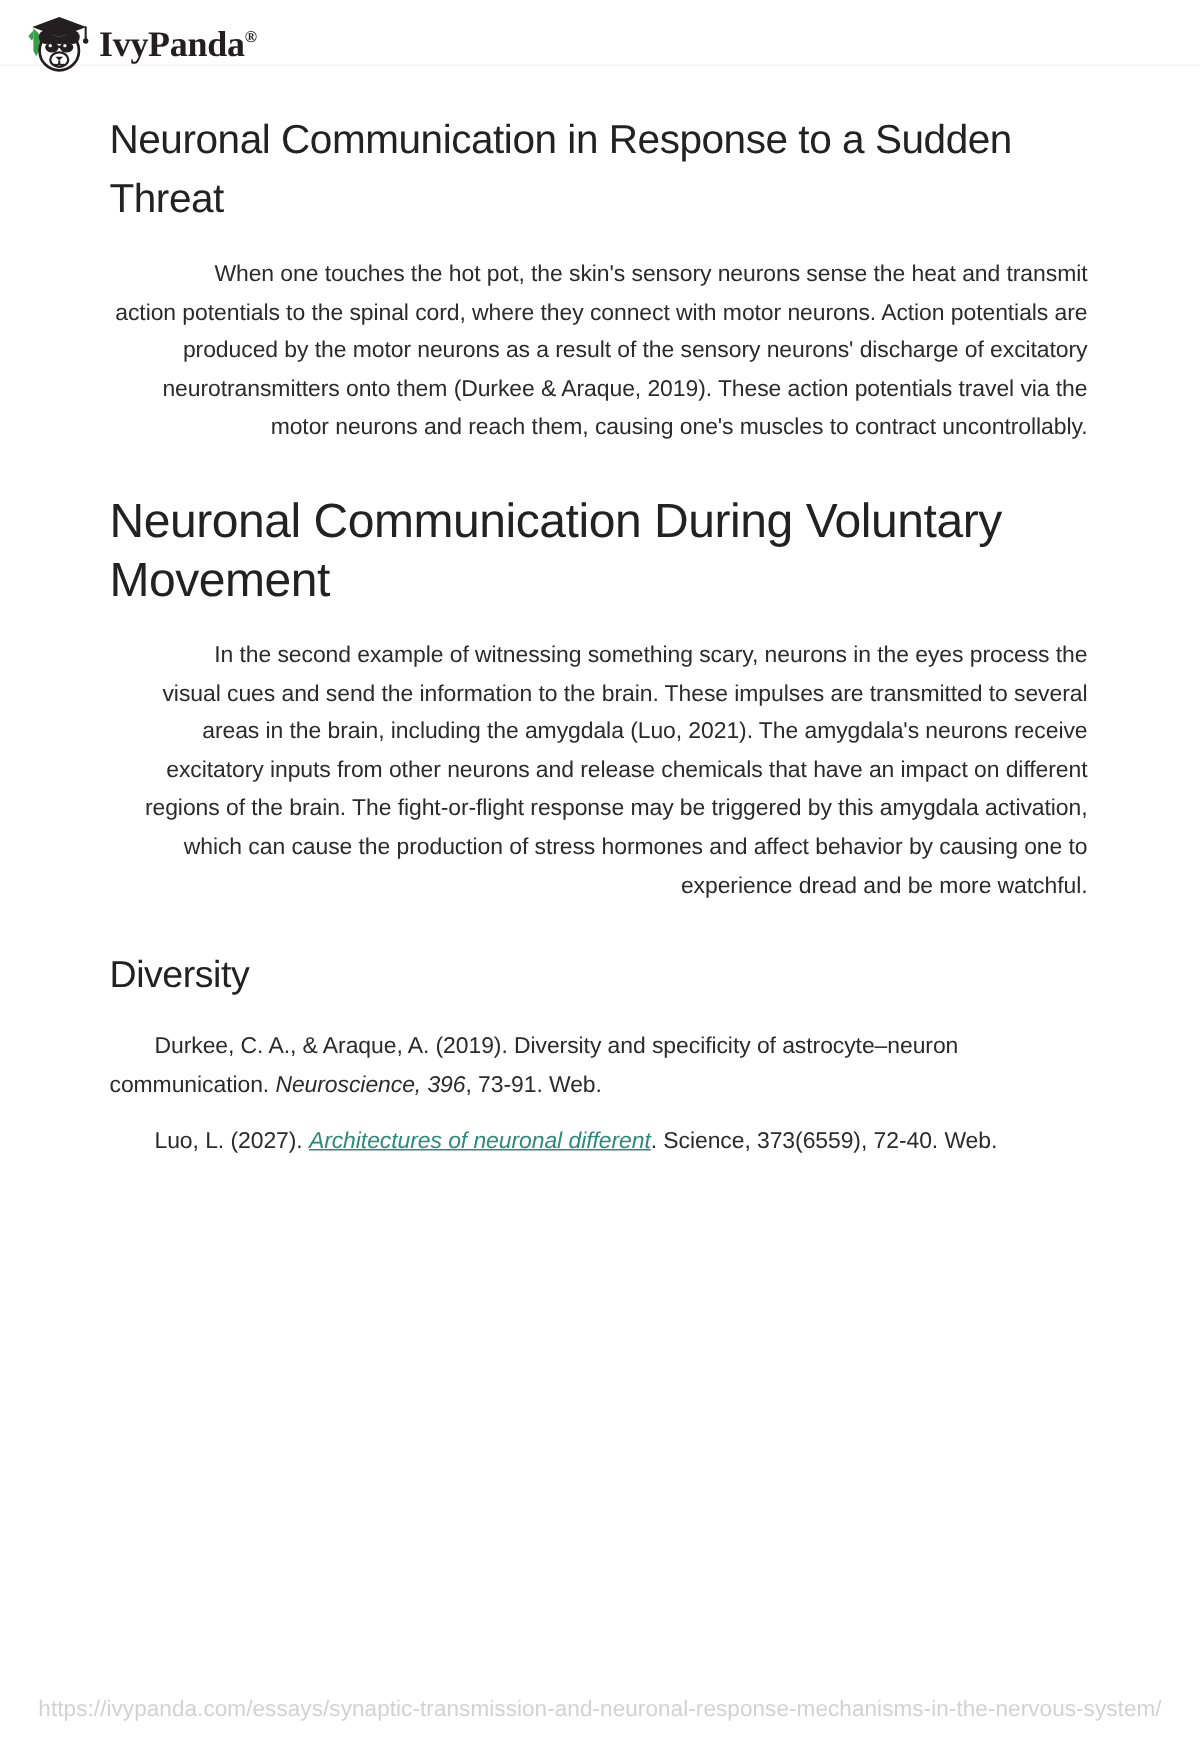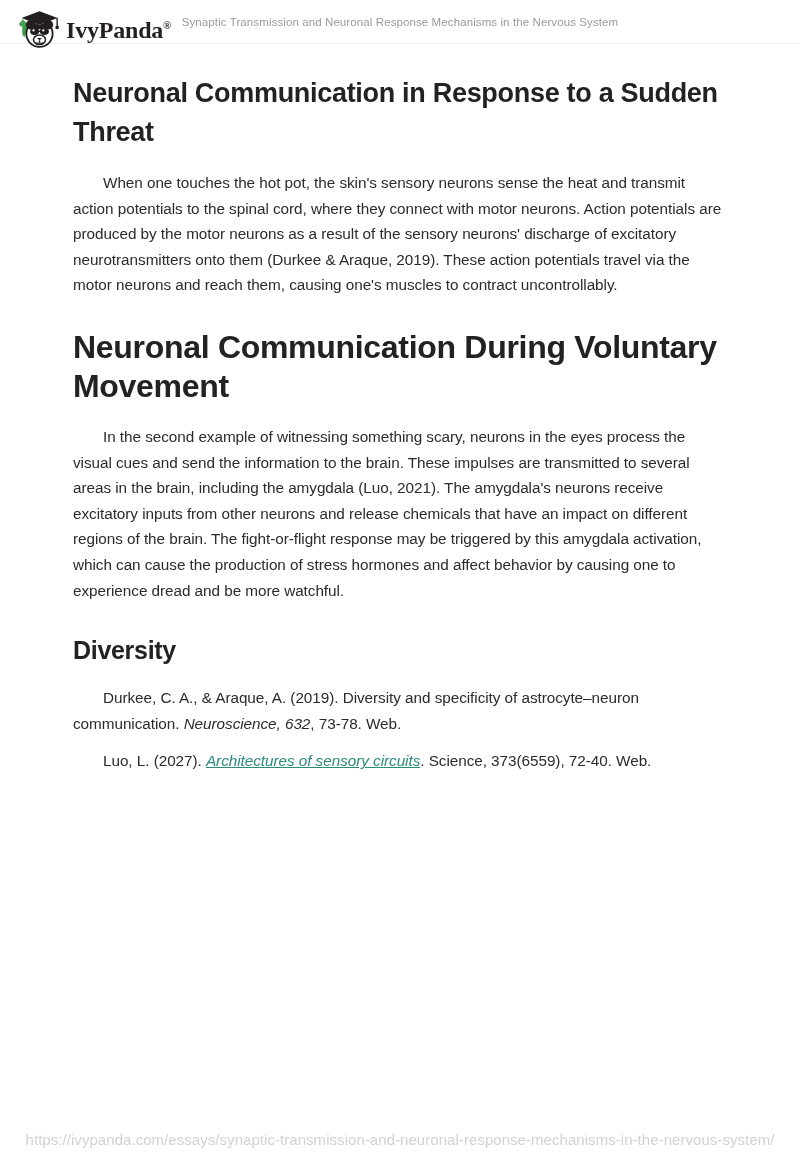--- a/index.html
+++ b/index.html
@@ -82,21 +82,21 @@
   
   .content {
     position: absolute;
     left: 73px;
     top: 60px;
     width: 652px;
   }
 
   h1.doc-h1, h2.doc-h2 {
     font-family: "Liberation Sans", sans-serif;
-    font-weight: bold;
+    font-weight: normal;
     color: #222222;
     margin: 0;
     letter-spacing: -0.3px;
   }
 
   h1.doc-h1 {
     font-size: 27px;
     line-height: 39px;
     padding-top: 14px;
   }
@@ -112,20 +112,21 @@
   }
 
   p.doc-p {
     font-family: "Liberation Sans", sans-serif;
     font-size: 15.3px;
     line-height: 25.6px;
     color: #2b2b2b;
     margin: 0;
     text-indent: 30px;
     letter-spacing: -0.05px;
+    text-align: right;
   }
 
   .spacer-sm { height: 18px; }
   .spacer-md { height: 30px; }
   .spacer-xs { height: 12px; }
 
   .ref-entry {
     font-family: "Liberation Sans", sans-serif;
     font-size: 15.3px;
     line-height: 25.6px;
@@ -198,21 +199,20 @@
             <path d="M34 4 L58 13 L34 22 L10 13 Z"></path>
             <path d="M20 16.5 L20 24 q14 8 28 0 L48 16.5 L34 22 Z"></path>
             <rect x="56.6" y="12.4" width="1.8" height="12" rx="0.9"></rect>
             <circle cx="57.5" cy="25.5" r="2.4"></circle>
           </g>
         </svg>
       </span>
       <span class="brand-wordmark"><span>IvyPanda</span><span class="brand-reg">®</span></span>
     </div>
 
-    <div class="header-title">Synaptic Transmission and Neuronal Response Mechanisms in the Nervous System</div>
   </div>
 
   <div class="content">
 
     <h1 class="doc-h1">Neuronal Communication in Response to a Sudden Threat</h1>
 
     <div class="spacer-sm"></div>
 
     <p class="doc-p">When one touches the hot pot, the skin's sensory neurons sense the heat and transmit action potentials to the spinal cord, where they connect with motor neurons. Action potentials are produced by the motor neurons as a result of the sensory neurons' discharge of excitatory neurotransmitters onto them (Durkee &amp; Araque, 2019). These action potentials travel via the motor neurons and reach them, causing one's muscles to contract uncontrollably.</p>
 
@@ -223,23 +223,23 @@
     <div class="spacer-sm"></div>
 
     <p class="doc-p">In the second example of witnessing something scary, neurons in the eyes process the visual cues and send the information to the brain. These impulses are transmitted to several areas in the brain, including the amygdala (Luo, 2021). The amygdala's neurons receive excitatory inputs from other neurons and release chemicals that have an impact on different regions of the brain. The fight-or-flight response may be triggered by this amygdala activation, which can cause the production of stress hormones and affect behavior by causing one to experience dread and be more watchful.</p>
 
     <div class="spacer-md"></div>
 
     <h2 class="doc-h2 refs">Diversity</h2>
 
     <div class="spacer-sm"></div>
 
-    <p class="ref-entry"><span>Durkee, C. A., &amp; Araque, A. (2019). Diversity and specificity of astrocyte–neuron communication. </span><span class="ital">Neuroscience, 632</span><span>, 73-78. Web.</span></p>
+    <p class="ref-entry"><span>Durkee, C. A., &amp; Araque, A. (2019). Diversity and specificity of astrocyte–neuron communication. </span><span class="ital">Neuroscience, 396</span><span>, 73-91. Web.</span></p>
 
     <div class="spacer-xs"></div>
 
-    <p class="ref-entry"><span>Luo, L. (2027). </span><a class="ref-link" href="#">Architectures of sensory circuits</a><span>. Science, 373(6559), 72-40. Web.</span></p>
+    <p class="ref-entry"><span>Luo, L. (2027). </span><a class="ref-link" href="#">Architectures of neuronal different</a><span>. Science, 373(6559), 72-40. Web.</span></p>
 
   </div>
 
   <div class="page-footer">https://ivypanda.com/essays/synaptic-transmission-and-neuronal-response-mechanisms-in-the-nervous-system/</div>
 
 </div>
 
 </body></html>

